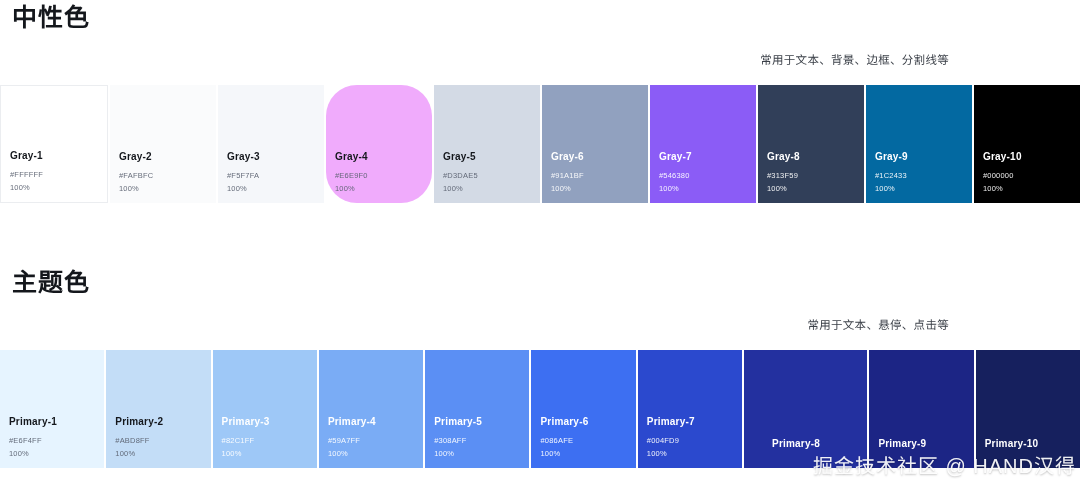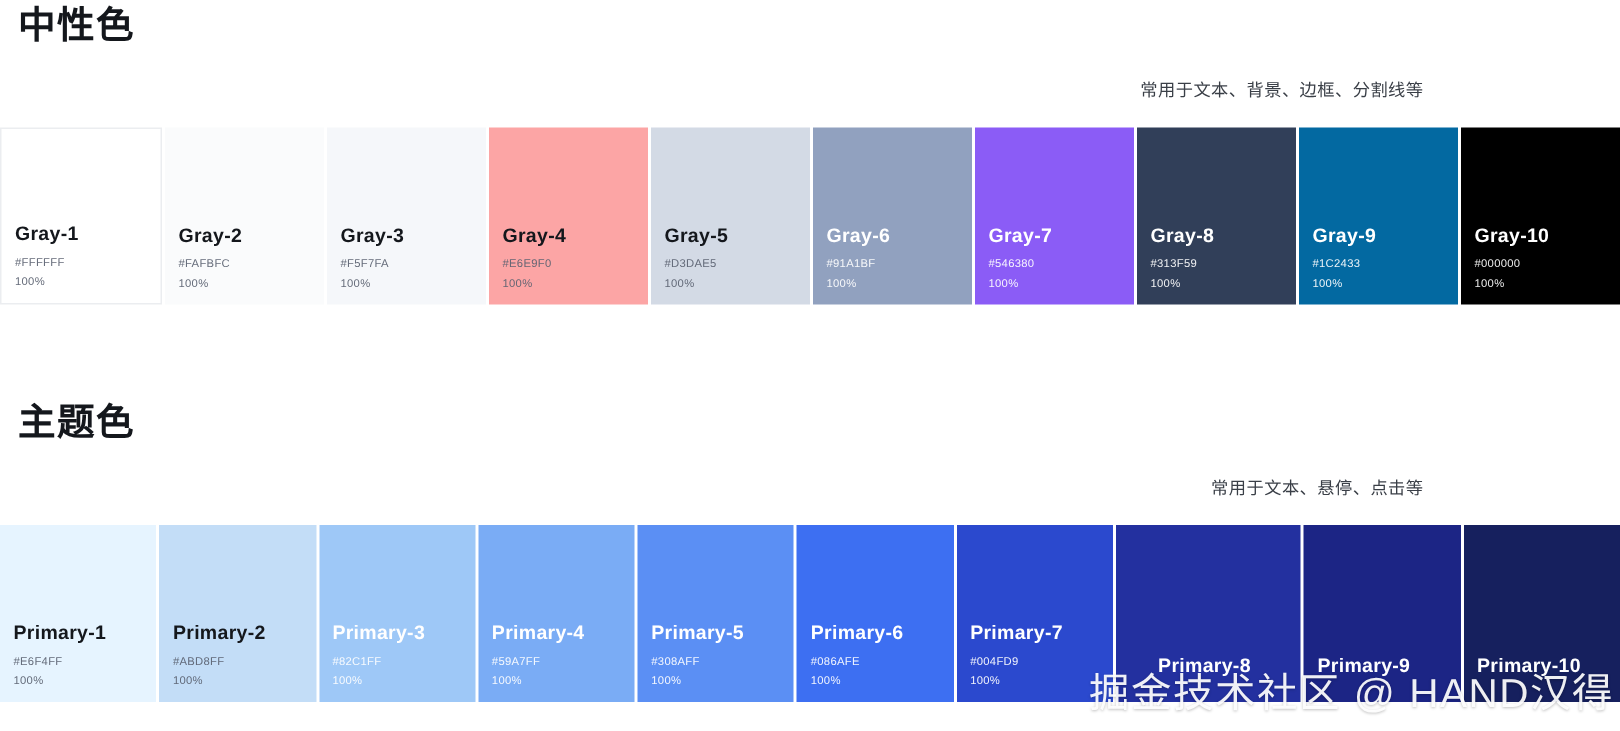--- a/index.html
+++ b/index.html
@@ -66,21 +66,21 @@
     overflow: hidden;
   }
 
   .swatch + .swatch { margin-left: 2px; }
 
   .swatch.bordered {
     border: 1px solid #ebedf0;
   }
 
   .swatch-name {
-    font-size: 13px;
+    font-size: 10px;
     font-weight: 700;
     line-height: 14px;
     letter-spacing: 0.2px;
     margin-bottom: 6px;
     white-space: nowrap;
   }
 
   .swatch-hex {
     font-size: 7.5px;
     font-weight: 400;
@@ -106,21 +106,21 @@
 
   .swatch.dark-text .swatch-name { color: #14171C; }
   .swatch.dark-text .swatch-hex,
   .swatch.dark-text .swatch-opacity { color: #5a6170; }
 
   
   .watermark {
     position: absolute;
     right: 4px;
     bottom: 8px;
-    font-size: 27px;
+    font-size: 20px;
     font-weight: 400;
     color: rgba(255,255,255,0.93);
     letter-spacing: 1px;
     white-space: nowrap;
     pointer-events: none;
     text-shadow: 0 1px 2px rgba(0,0,0,0.25);
   }
 </style>
 </head>
 <body>
@@ -139,21 +139,21 @@
         <div class="swatch dark-text" style="background: rgb(250, 251, 252);">
           <div class="swatch-name">Gray-2</div>
           <div class="swatch-hex">#FAFBFC</div>
           <div class="swatch-opacity">100%</div>
         </div>
         <div class="swatch dark-text" style="background: rgb(245, 247, 250);">
           <div class="swatch-name">Gray-3</div>
           <div class="swatch-hex">#F5F7FA</div>
           <div class="swatch-opacity">100%</div>
         </div>
-        <div class="swatch dark-text" style="background: #fca5a5;">
+        <div class="swatch dark-text" style="background: #f0abfc; border-radius: 31px;">
           <div class="swatch-name">Gray-4</div>
           <div class="swatch-hex">#E6E9F0</div>
           <div class="swatch-opacity">100%</div>
         </div>
         <div class="swatch dark-text" style="background: rgb(211, 218, 229);">
           <div class="swatch-name">Gray-5</div>
           <div class="swatch-hex">#D3DAE5</div>
           <div class="swatch-opacity">100%</div>
         </div>
         <div class="swatch light-text" style="background: rgb(145, 161, 191);">

